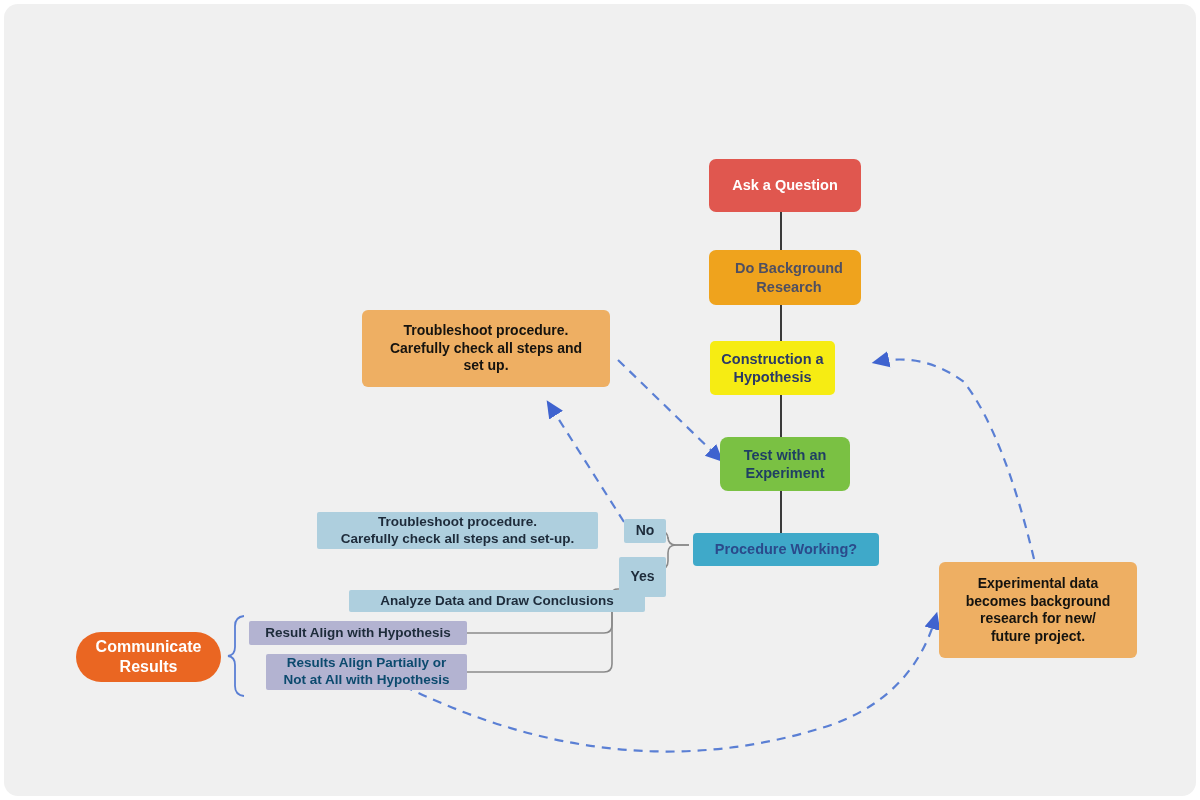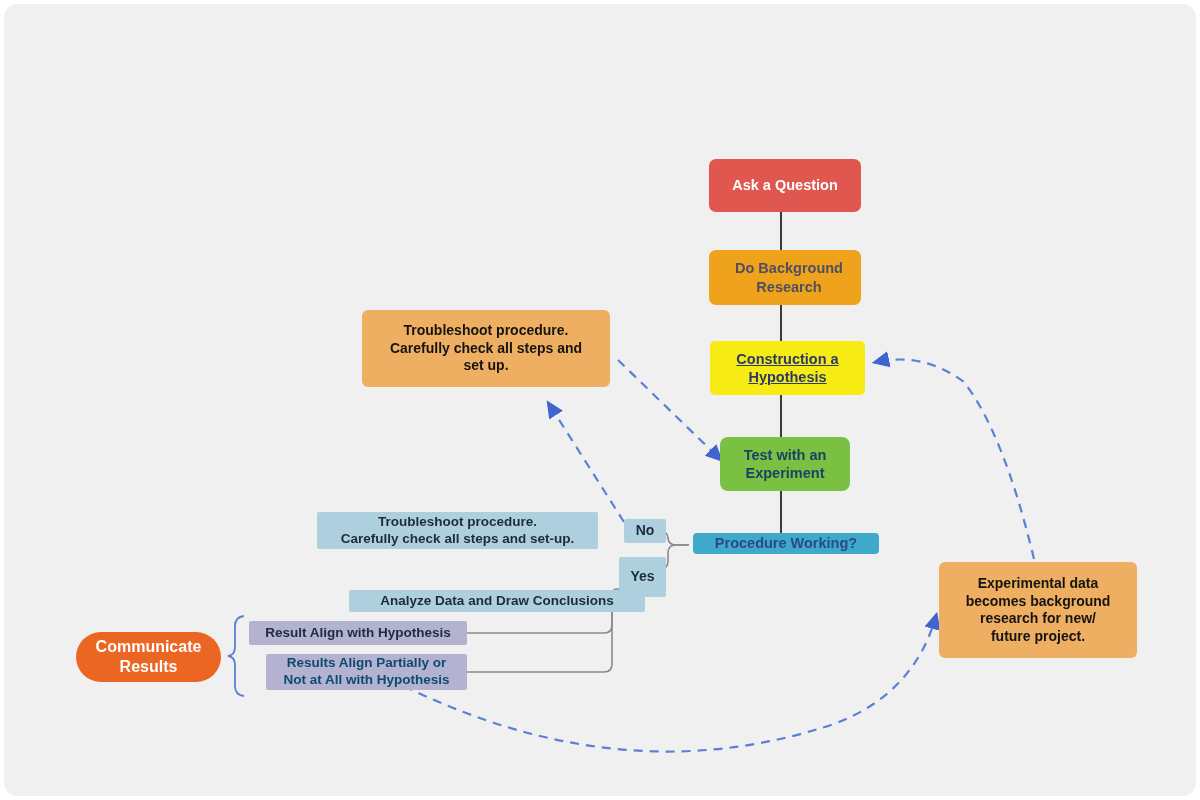--- a/index.html
+++ b/index.html
@@ -38,32 +38,31 @@
     background: #e0574f; color: #ffffff; font-size: 14.5px;
     border-radius: 7px;
   }
   .n-research {
     left: 705px; top: 246px; width: 152px; height: 55px;
     background: #efa31d; color: #4f4f61; font-size: 14.5px;
     border-radius: 7px;
     padding-left: 8px;
   }
   .n-hypothesis {
-    left: 706px; top: 337px; width: 155px; height: 54px;
+    left: 706px; top: 337px; width: 125px; height: 54px;
     background: #f6ec13; color: #2b3a66; font-size: 14.5px;
     border-radius: 5px;
-    text-decoration: underline;
   }
   .n-test {
     left: 716px; top: 433px; width: 130px; height: 54px;
     background: #7ac143; color: #1f3f63; font-size: 14.5px;
     border-radius: 8px;
   }
   .n-procedure {
-    left: 689px; top: 529px; width: 186px; height: 21px;
+    left: 689px; top: 529px; width: 186px; height: 33px;
     background: #3fa9c9; color: #2b4a8b; font-size: 14.5px;
     border-radius: 4px;
   }
   
   .n-trouble-top {
     left: 358px; top: 306px; width: 248px; height: 77px;
     background: #eeaf63; color: #15130f; font-size: 14px;
     border-radius: 6px;
   }
   .n-trouble-mid {

